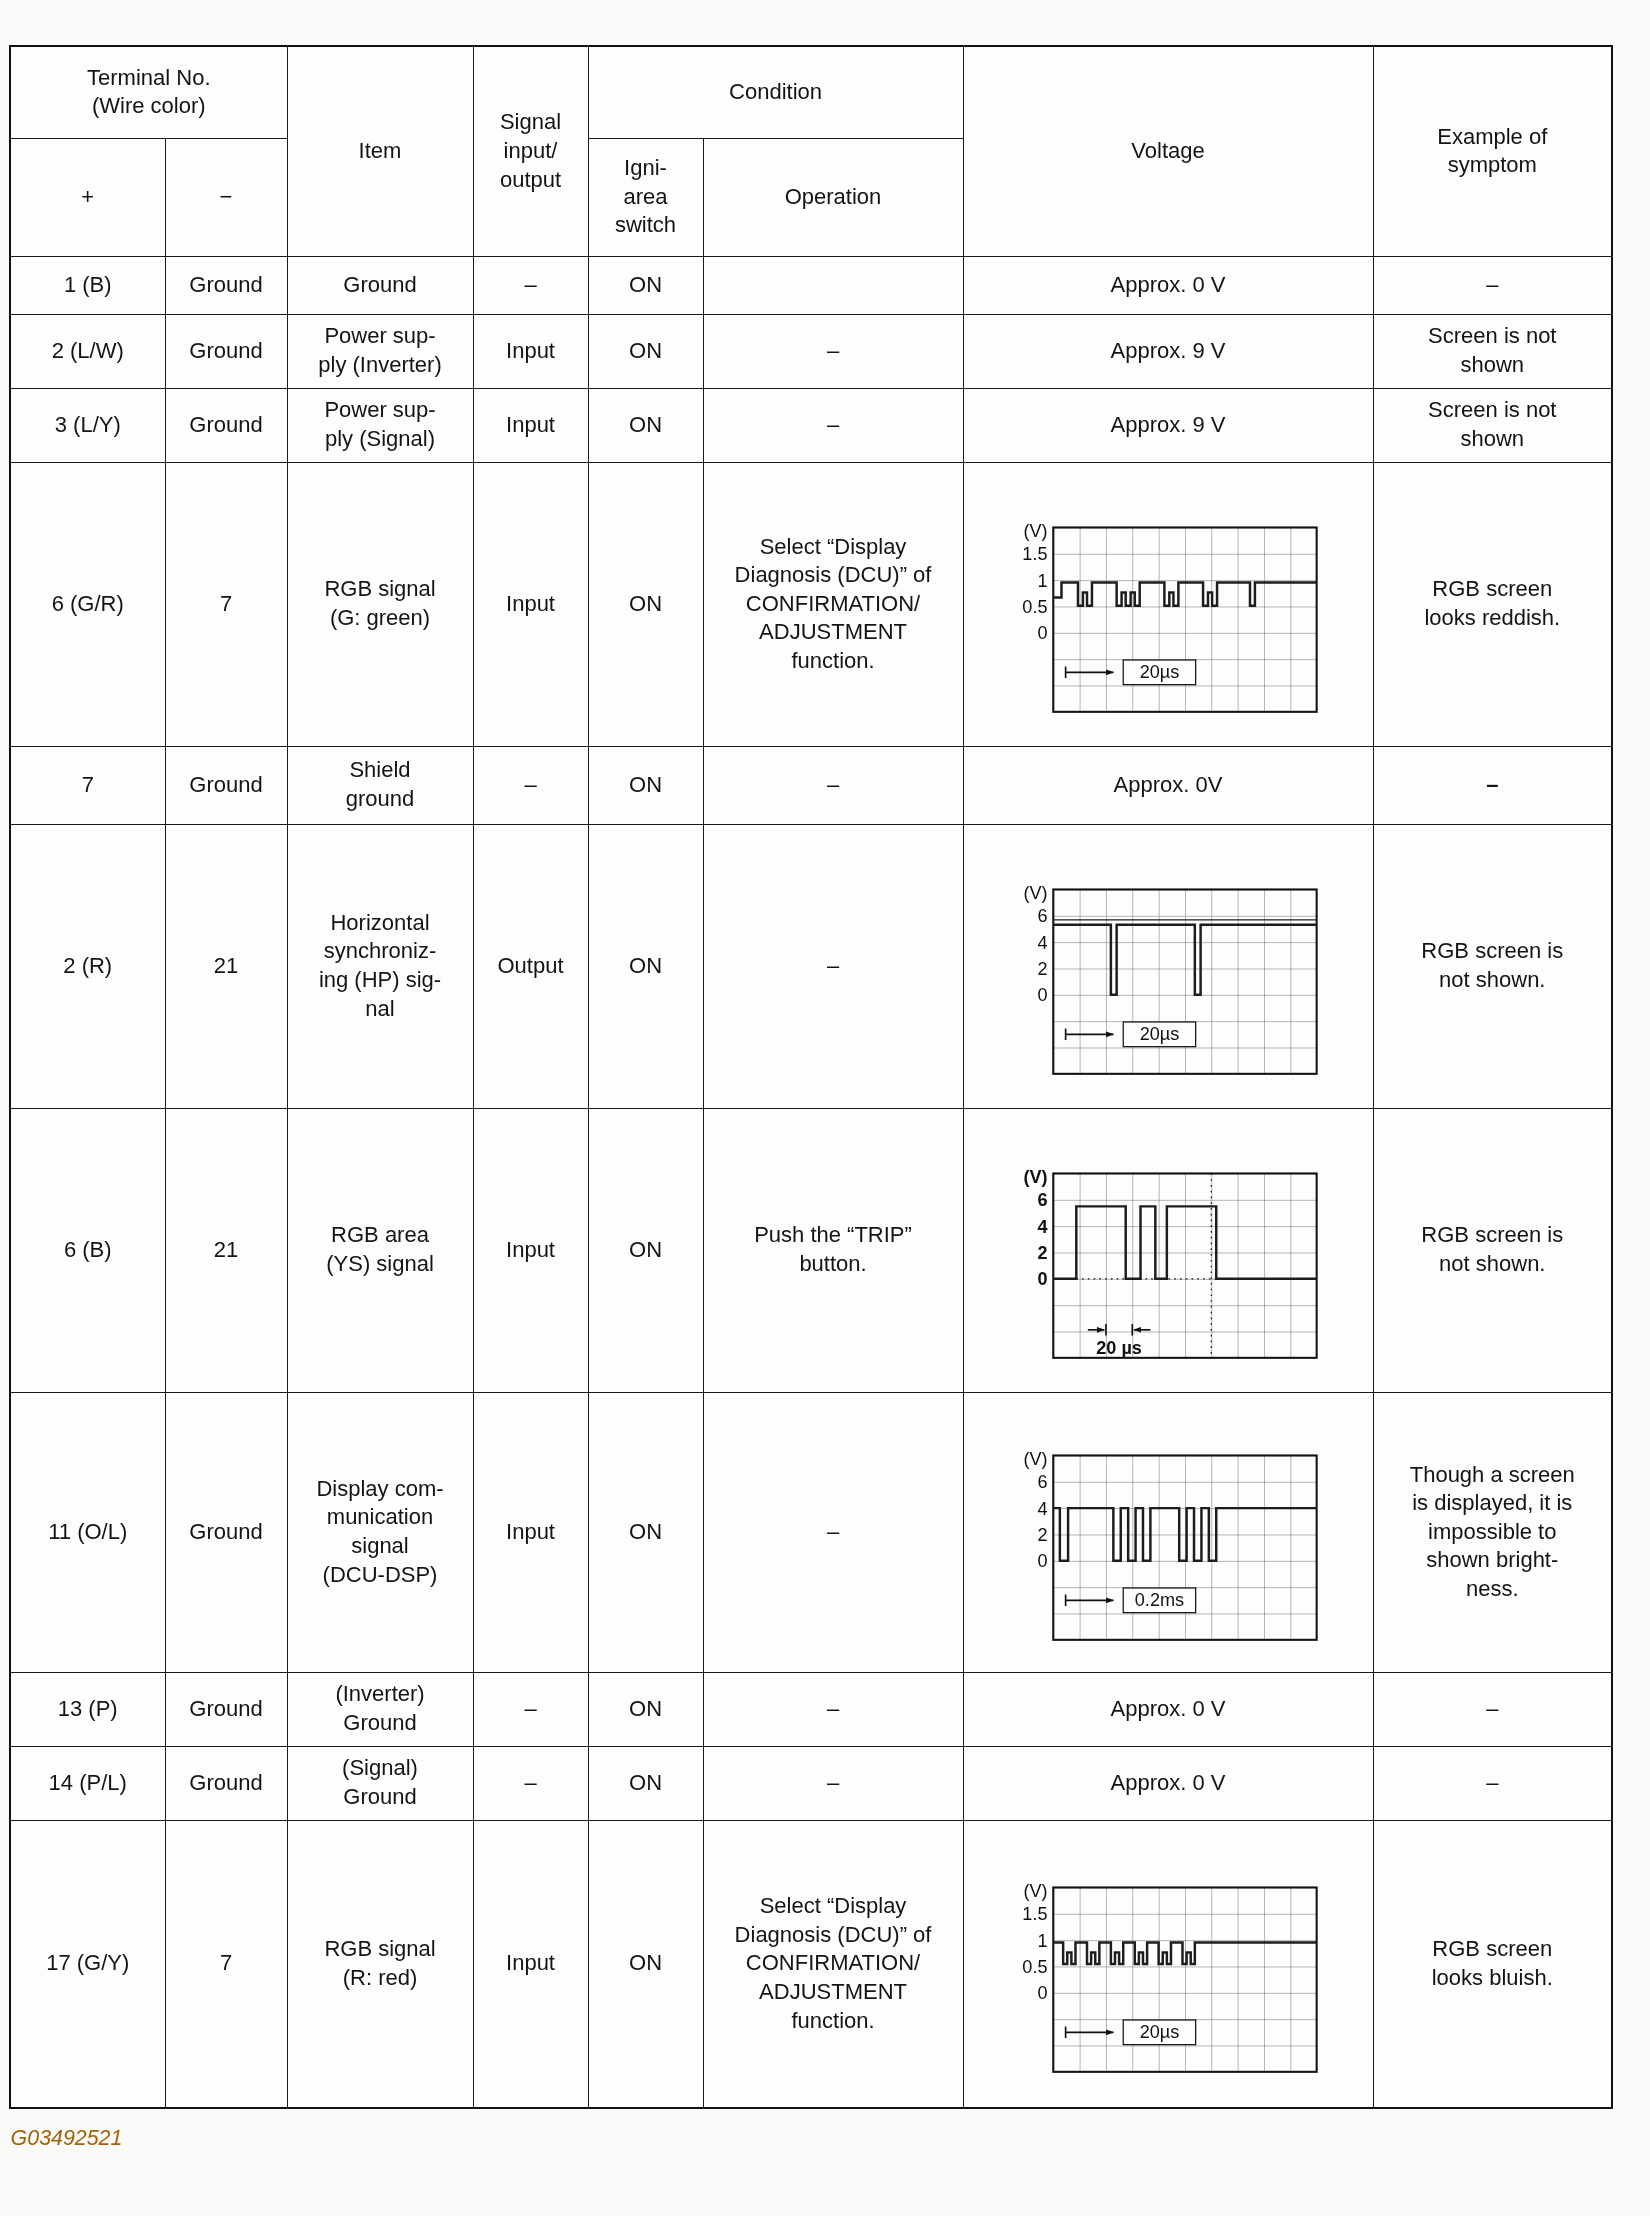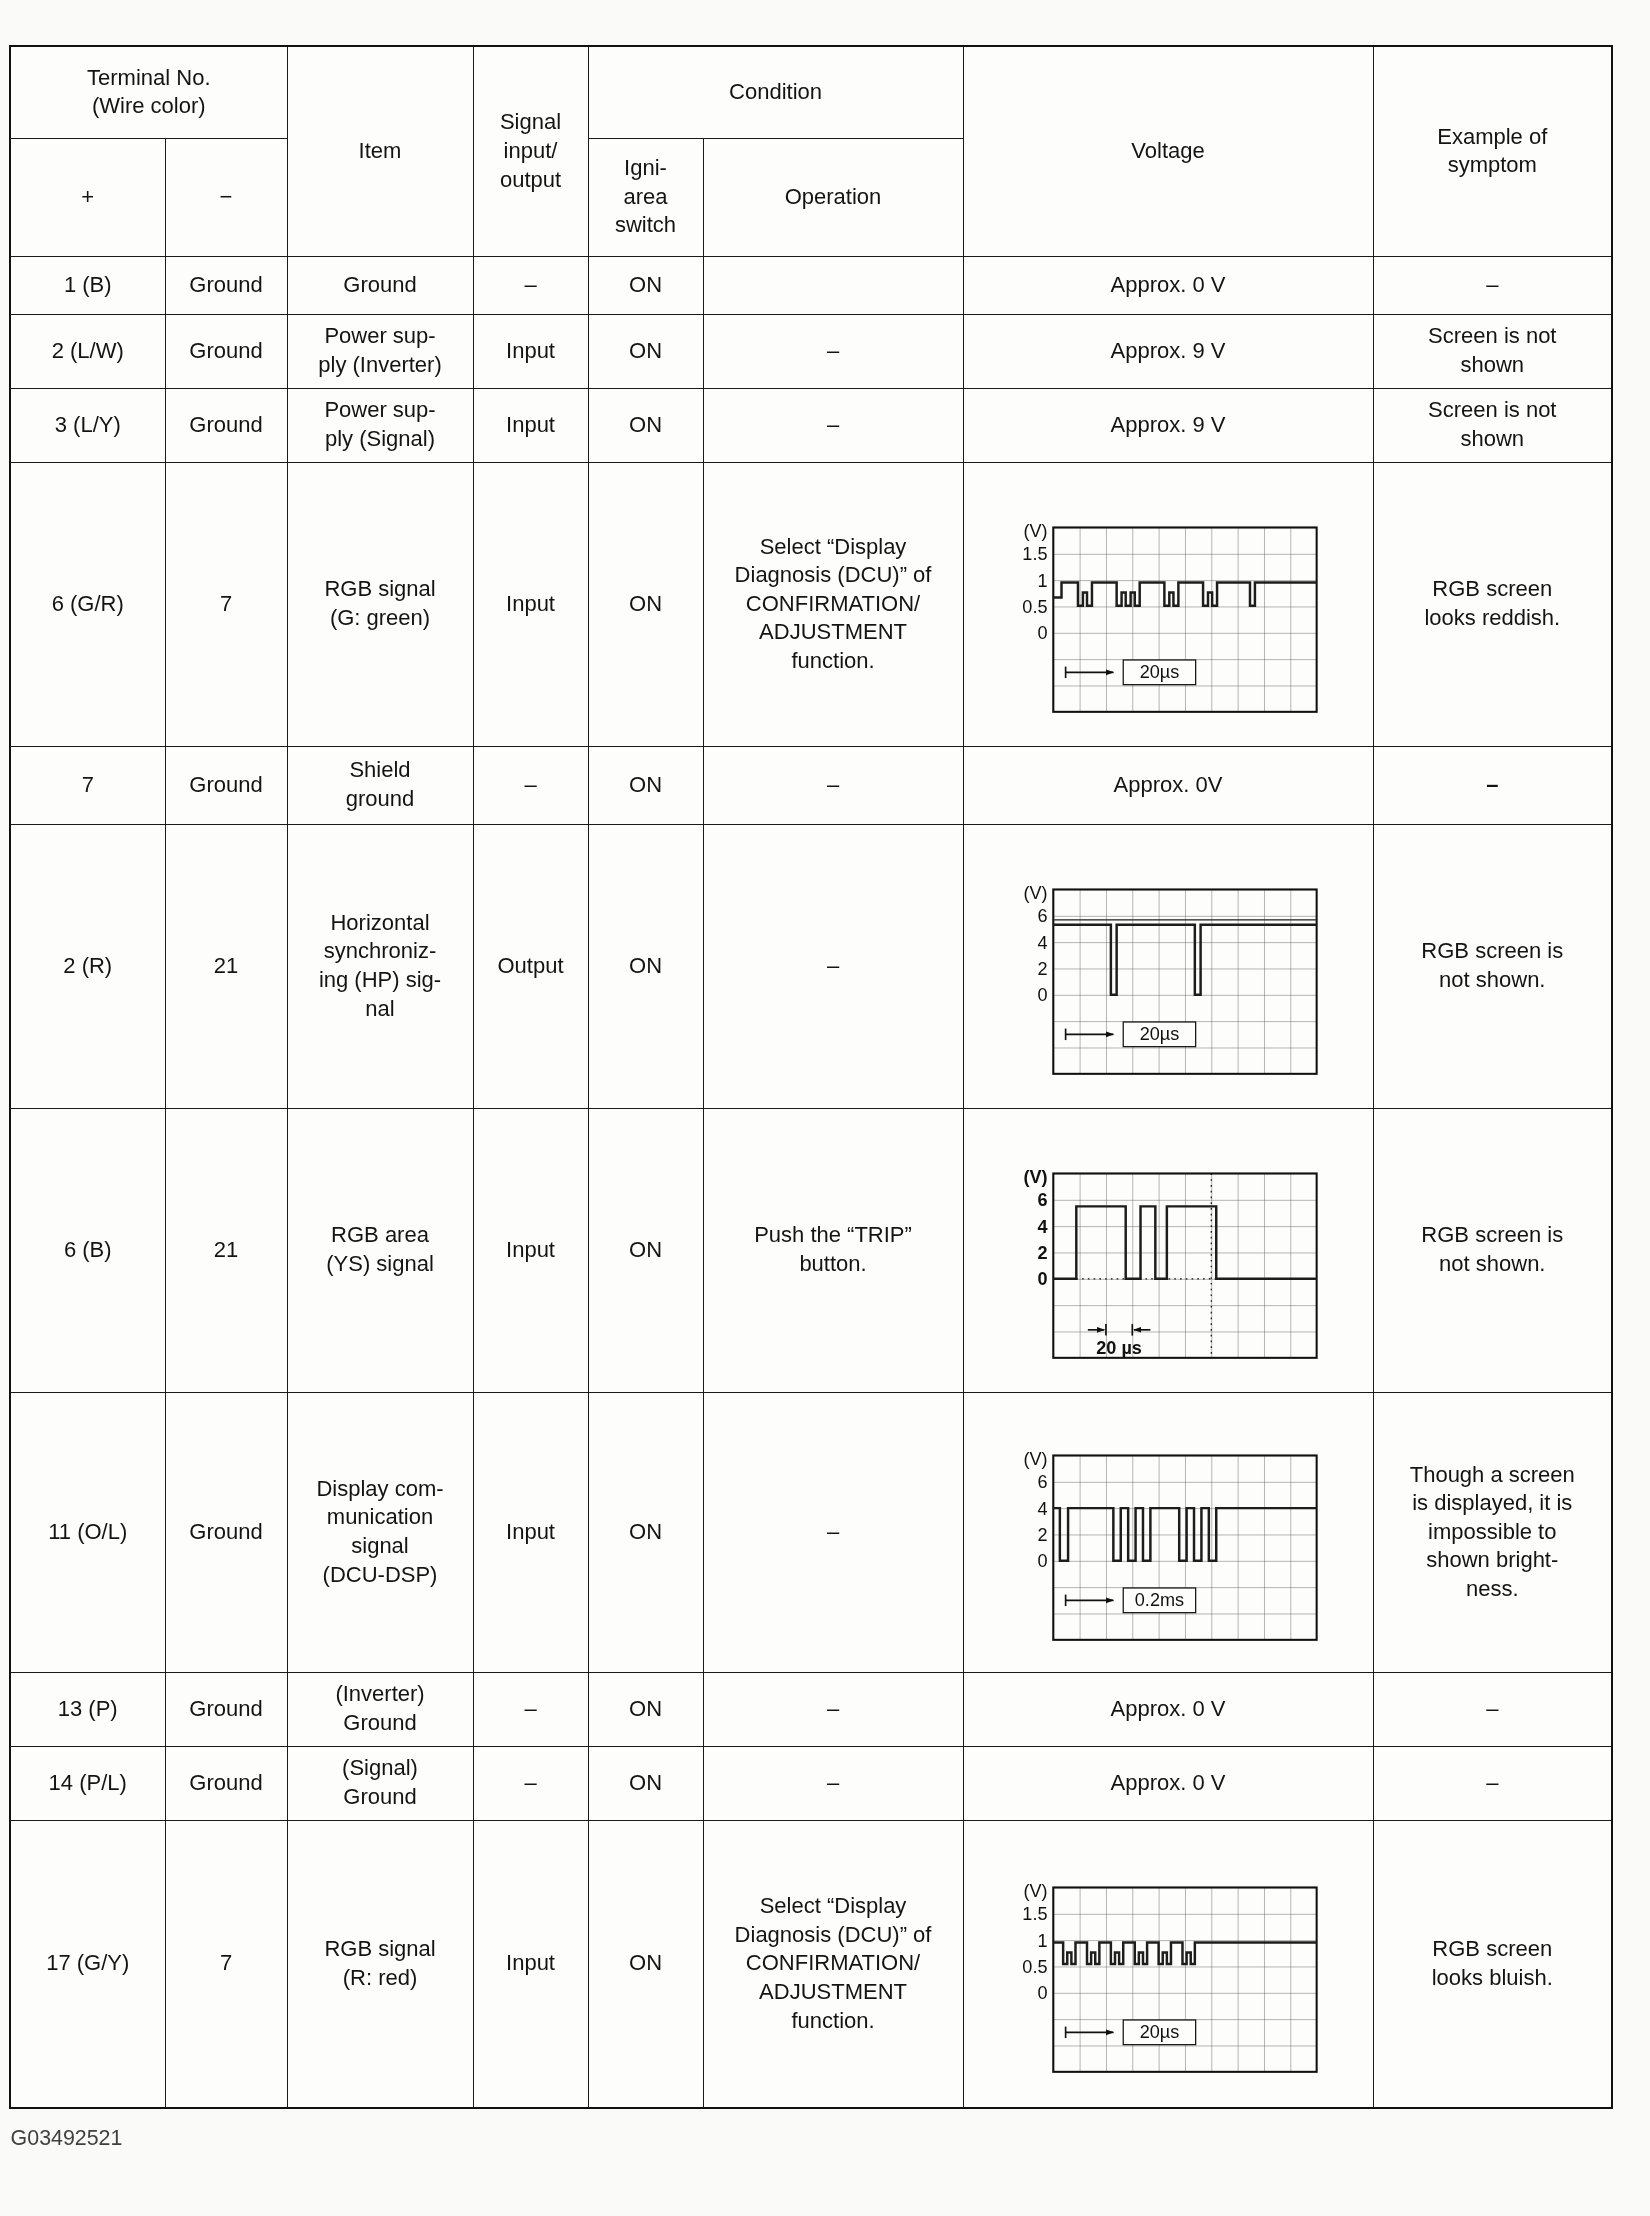--- a/index.html
+++ b/index.html
@@ -34,21 +34,21 @@
 
   tr.h1 { height: 92px; }
   tr.h2 { height: 118px; }
   tr.r70 { height: 58px; }
   tr.r90 { height: 74px; margin-left: 45px; }
   tr.r95 { height: 78px; }
   tr.r340 { height: 280px; }
   tr.r345 { height: 284px; }
   tr.r350 { height: 288px; }
 
-  .figcode { margin-top: 16.5px; margin-left: 1.6px; font-size: 21.4px; color: #404040; }
+  .figcode { margin-top: 16.5px; margin-left: 1.6px; font-size: 21.4px; color: #a16207; font-style: italic; }
 
   svg.scope { display: inline-block; vertical-align: middle; }
   svg.scope text { font-size: 22px; font-family: "Liberation Sans", "DejaVu Sans", sans-serif; fill: #111; }
   svg.scope text.b { font-weight: bold; }
   .grid-rect { fill: url(#g32); stroke: #111; stroke-width: 2.5; }
   .trace { fill: none; stroke: #1d1d1d; stroke-width: 3; stroke-linejoin: miter; }
   .trace2 { fill: none; stroke: #1d1d1d; stroke-width: 1.5; }
   .ann { stroke: #111; stroke-width: 2; fill: none; }
   .annbox { fill: #fdfdfb; stroke: #111; stroke-width: 1.5; }
   .dot { stroke: #111; stroke-width: 1.5; stroke-dasharray: 2,5; fill: none; }

